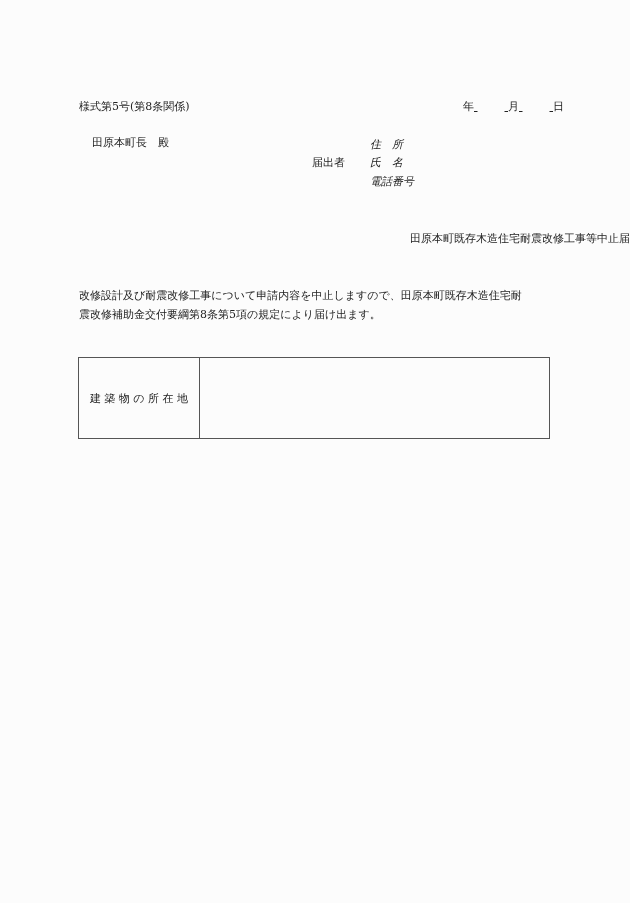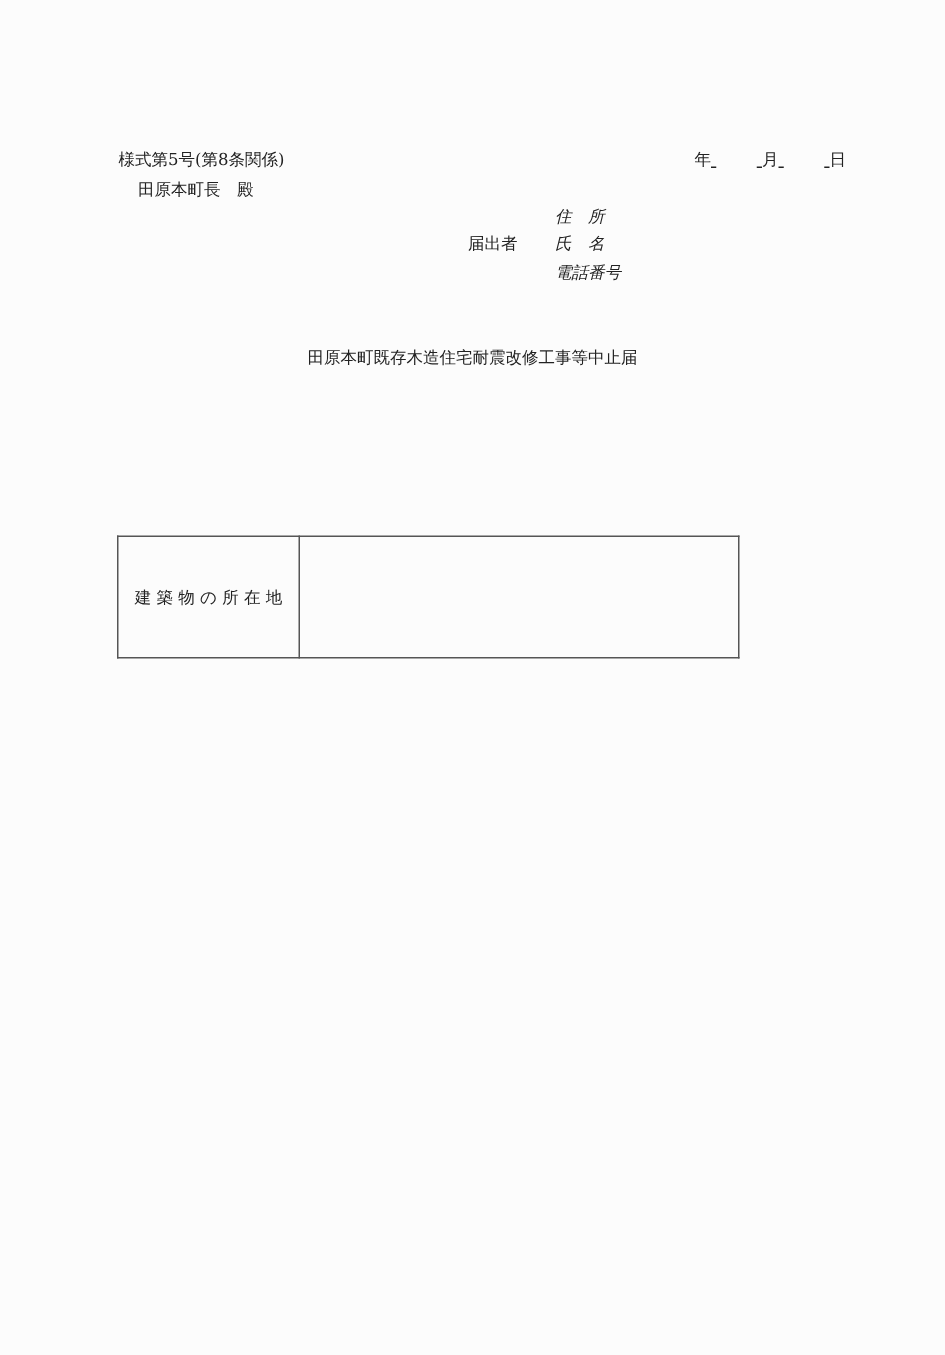--- a/index.html
+++ b/index.html
@@ -6,28 +6,28 @@
     body {
       width: 630px; height: 903px; background: #fcfcfc;
       font-family: "DejaVu Serif", "Liberation Serif", serif;
       color: #222; position: relative; overflow: hidden;
       font-size: 11px;
     }
     .abs { position: absolute; white-space: nowrap; line-height: 13px; }
     .form-number { left: 79px; top: 81px; margin-top: 19px; }
     .date-line { left: 463px; top: 100px; text-decoration: underline; }
     .date-line span { display: inline-block; }
-    .addressee { left: 92px; top: 120px; text-align: right; }
+    .addressee { left: 92px; top: 136px; text-align: right; }
     .applicant-label { left: 312px; top: 156px; }
     .field-label { left: 370px; font-style: italic; }
-    .title { left: 0; width: 630px; text-align: center; top: 232px; font-size: 11px; }
+    .title { left: 0; width: 630px; text-align: right; top: 232px; font-size: 11px; }
     .body-text { left: 79px; top: 286px; width: 472px; white-space: normal; line-height: 19px; }
     .body-text .ln { display: block; white-space: nowrap; }
     table.info {
-      position: absolute; left: 78px; top: 357px; width: 415px;
+      position: absolute; left: 78px; top: 357px; width: 472px;
       border-collapse: collapse;
     }
     table.info td { border: 1px solid #555; height: 80px; padding: 0; }
     table.info td.lbl { width: 120px; text-align: center; font-size: 11px; }
     table.info td.val { background: #fcfcfc; }
   </style>
 </head>
 <body>
 
 <div class="abs form-number">様式第5号(第8条関係)</div>
@@ -43,20 +43,22 @@
 <div class="abs addressee">田原本町長　殿</div>
 
 <div class="abs field-label" style="top:138px">住　所</div>
 <div class="abs applicant-label">届出者</div>
 <div class="abs field-label" style="top:156px">氏　名</div>
 <div class="abs field-label" style="top:175px">電話番号</div>
 
 <div class="abs title">田原本町既存木造住宅耐震改修工事等中止届</div>
 
 <div class="abs body-text">
+  <span class="ln">改修設計及び耐震改修工事について申請内容を中止しますので、田原本町既存木造住宅耐</span>
+  <span class="ln">震改修補助金交付要綱第8条第5項の規定により届け出ます。</span>
 </div>
 
 <table class="info">
   <tbody>
       <tr>
     <td class="lbl">建 築 物 の 所 在 地</td>
     <td class="val"></td>
   </tr>
 </tbody>
   </table>

